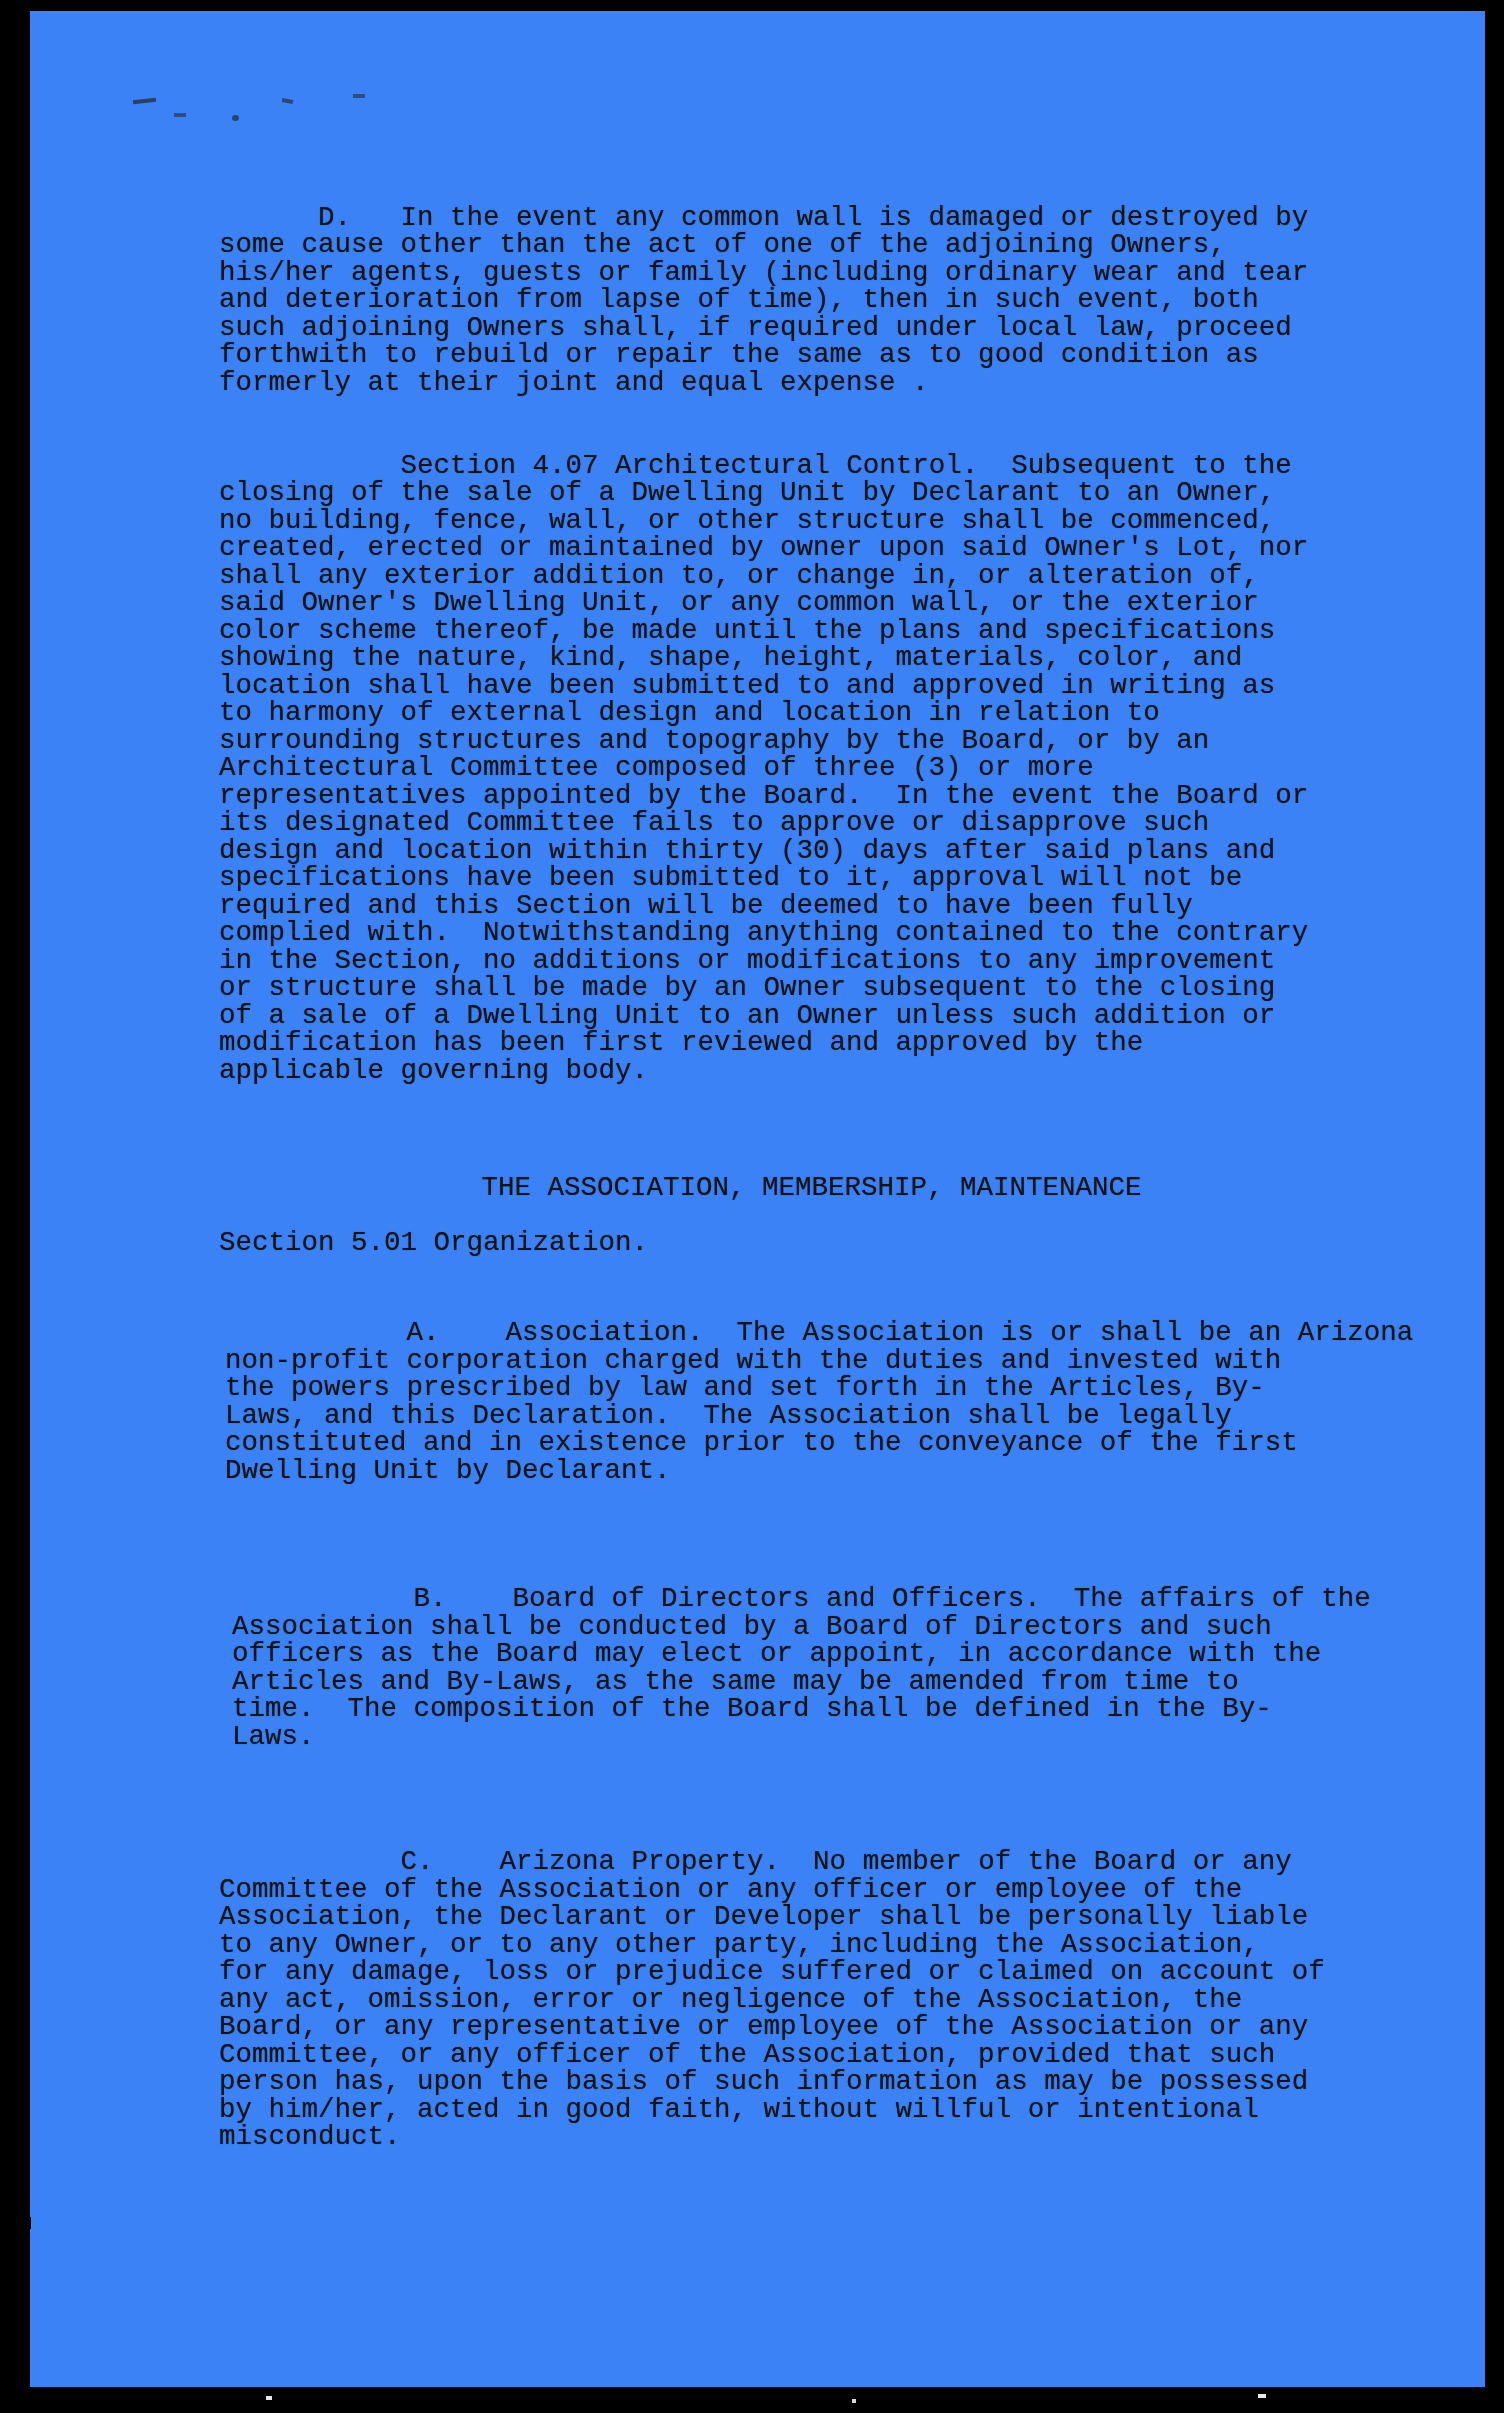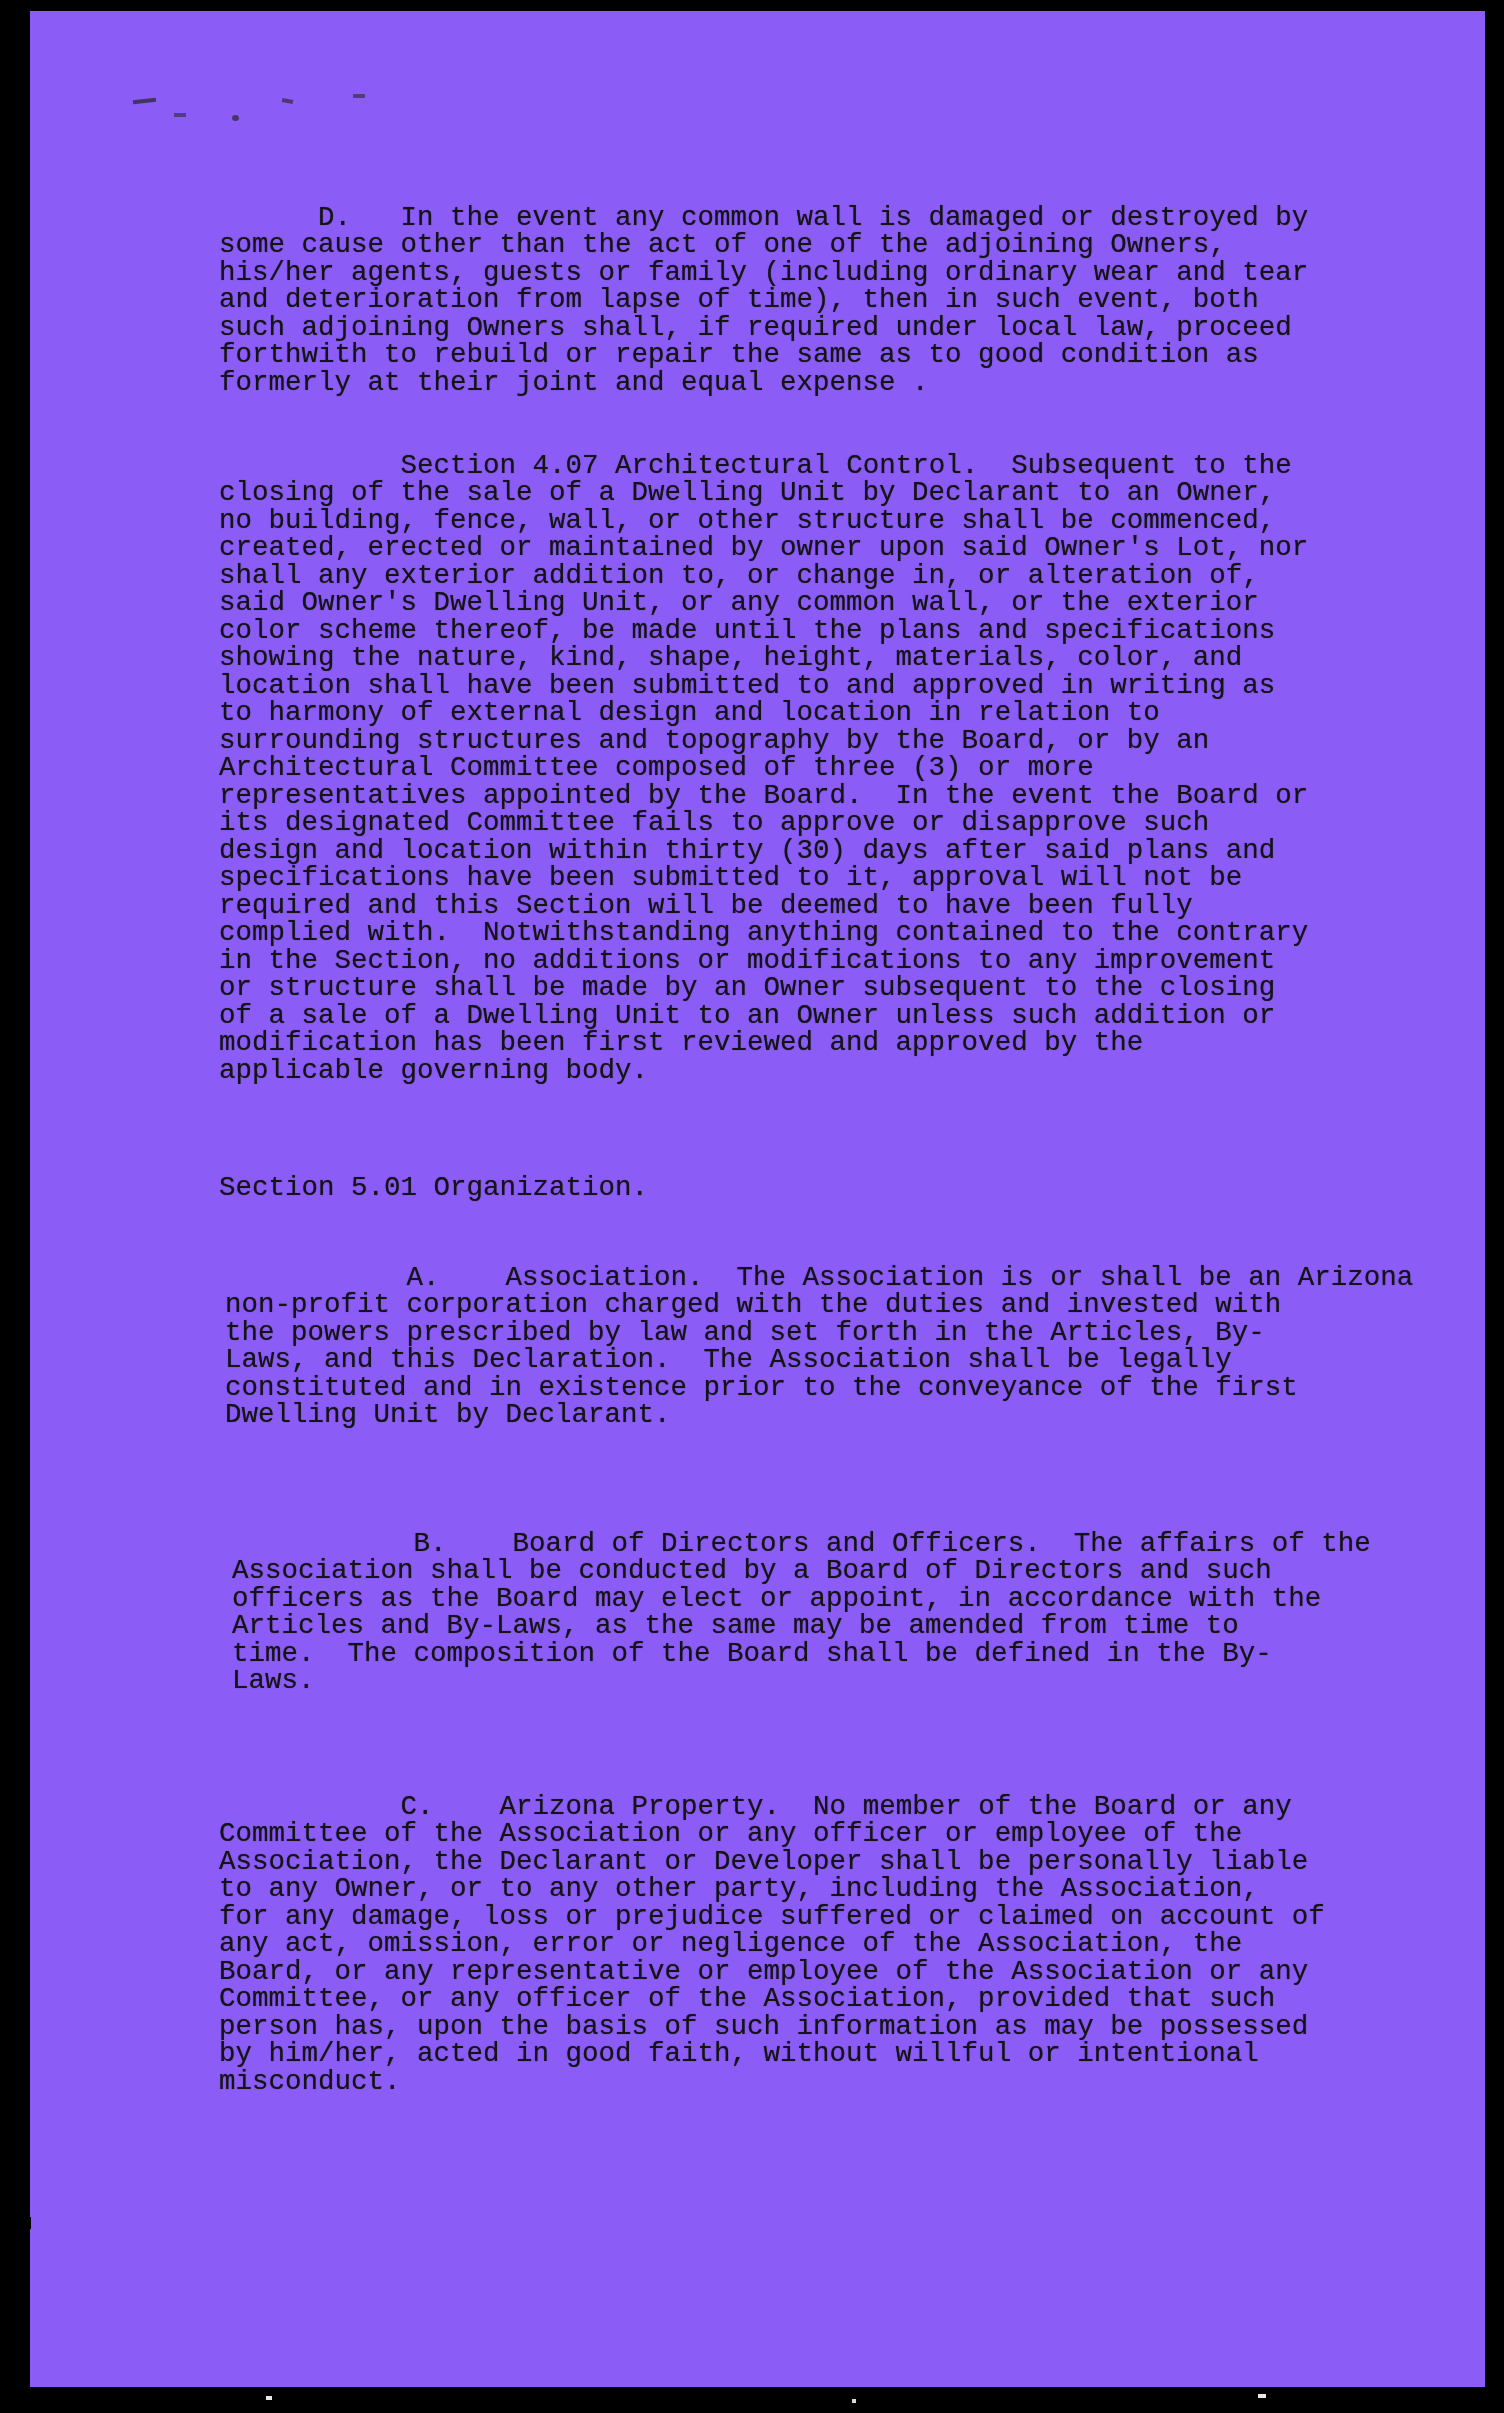--- a/index.html
+++ b/index.html
@@ -12,21 +12,21 @@
     width: 1505px;
     height: 2413px;
     overflow: hidden;
   }
   .page {
     position: absolute;
     left: 30px;
     top: 10.6px;
     width: 1455px;
     height: 2376px;
-    background: #8b5cf6;
+    background: #3b82f6;
   }
   .content {
     position: absolute;
     left: 189px;
     top: 193px;
     width: 1185px;
     color: #141414;
     font-family: "Liberation Mono", "DejaVu Sans Mono", monospace;
     font-size: 27.5px;
     line-height: 27.5px;
@@ -91,20 +91,21 @@
 required and this Section will be deemed to have been fully
 complied with.  Notwithstanding anything contained to the contrary
 in the Section, no additions or modifications to any improvement
 or structure shall be made by an Owner subsequent to the closing
 of a sale of a Dwelling Unit to an Owner unless such addition or
 modification has been first reviewed and approved by the
 applicable governing body.</span>
     </div>
 
 
+    <div class="h-center h-assoc">THE ASSOCIATION, MEMBERSHIP, MAINTENANCE</div>
 
     <div class="para p-501">Section 5.01 Organization.</div>
 
     <div class="para p-a">
       <span>     A.    </span><span class="u">Association</span><span>.  The Association is or shall be an Arizona
 non-profit corporation charged with the duties and invested with
 the powers prescribed by law and set forth in the Articles, By-
 Laws, and this Declaration.  The Association shall be legally
 constituted and in existence prior to the conveyance of the first
 Dwelling Unit by Declarant.</span>

